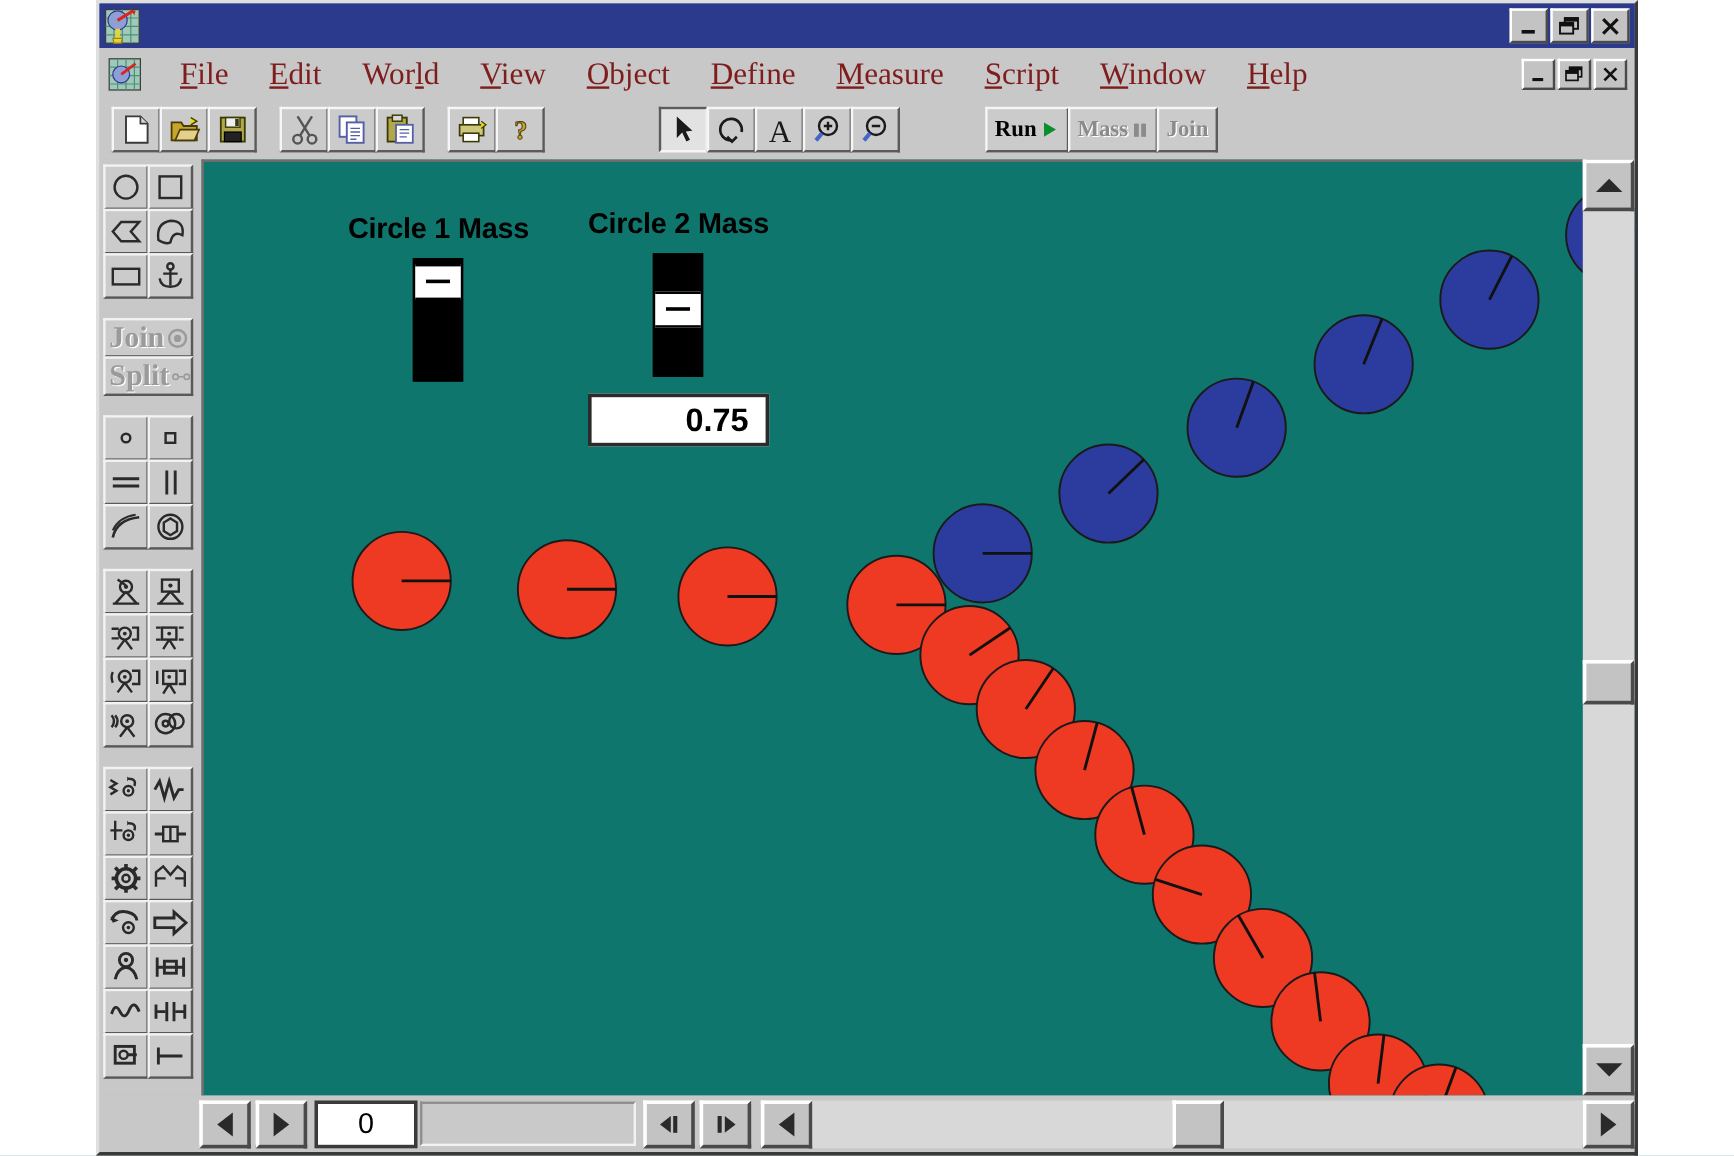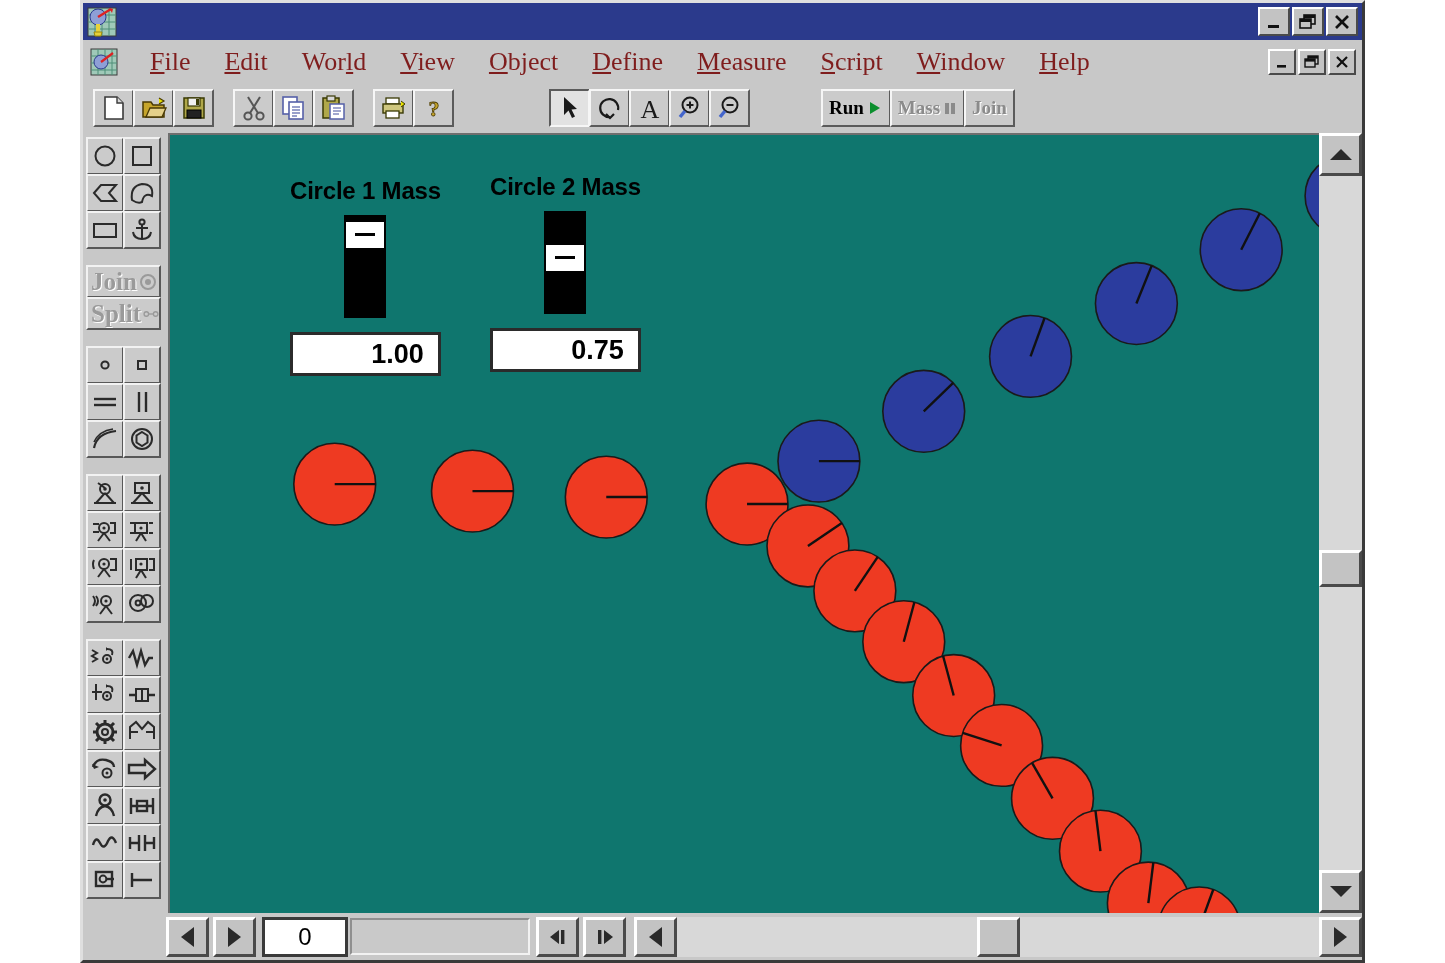--- a/index.html
+++ b/index.html
@@ -737,21 +737,20 @@
           <circle cx="1031" cy="795" r="41" fill="#EE3A22" stroke="#1a1a1a" stroke-width="1.6"></circle>
           <line x1="1031" y1="795" x2="1045.0228258763525" y2="756.4726025477778" stroke="#111111" stroke-width="2.4"></line>
         </g>
       </svg>
 
     <div class="ctl" id="ctl-0" style="left: 120px; top: 42px;">
       <div class="ctl-label">Circle 1 Mass</div>
       <div class="slider">
         <div class="thumb" id="thumb-0" style="top: 3%;"></div>
       </div>
-      <div class="readout">1.00</div>
     </div>
 
     <div class="ctl" id="ctl-1" style="left: 320px; top: 38px;">
       <div class="ctl-label">Circle 2 Mass</div>
       <div class="slider">
         <div class="thumb" id="thumb-1" style="top: 30%;"></div>
       </div>
       <div class="readout">0.75</div>
     </div>
   </div>

